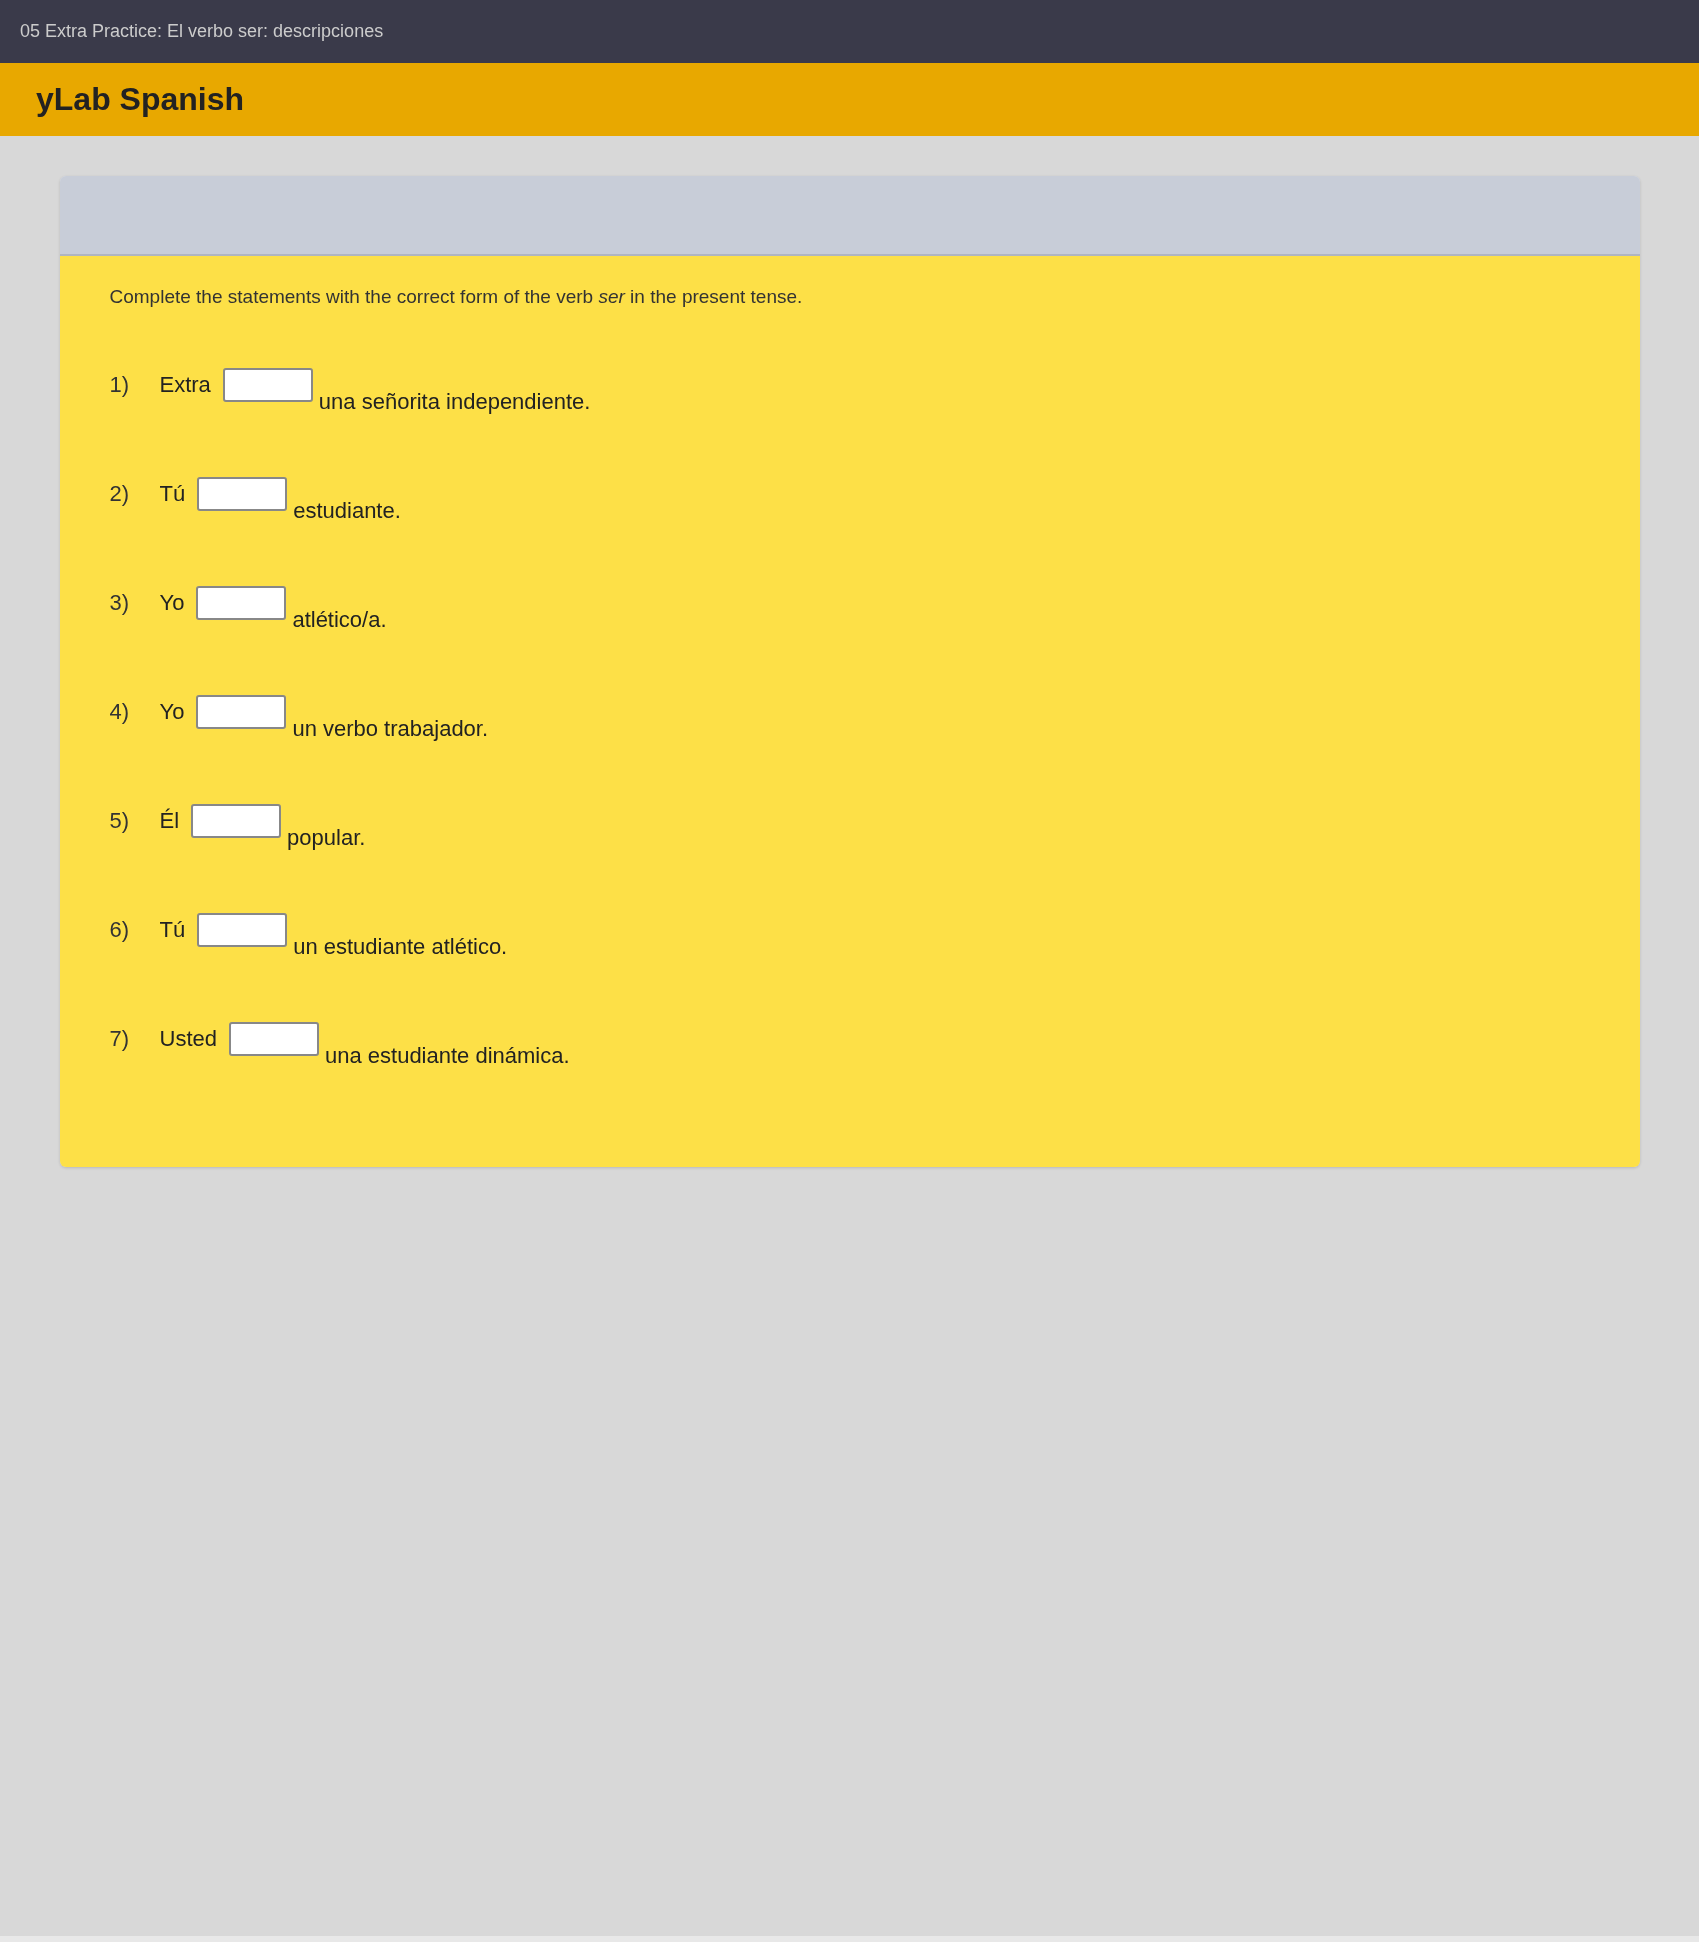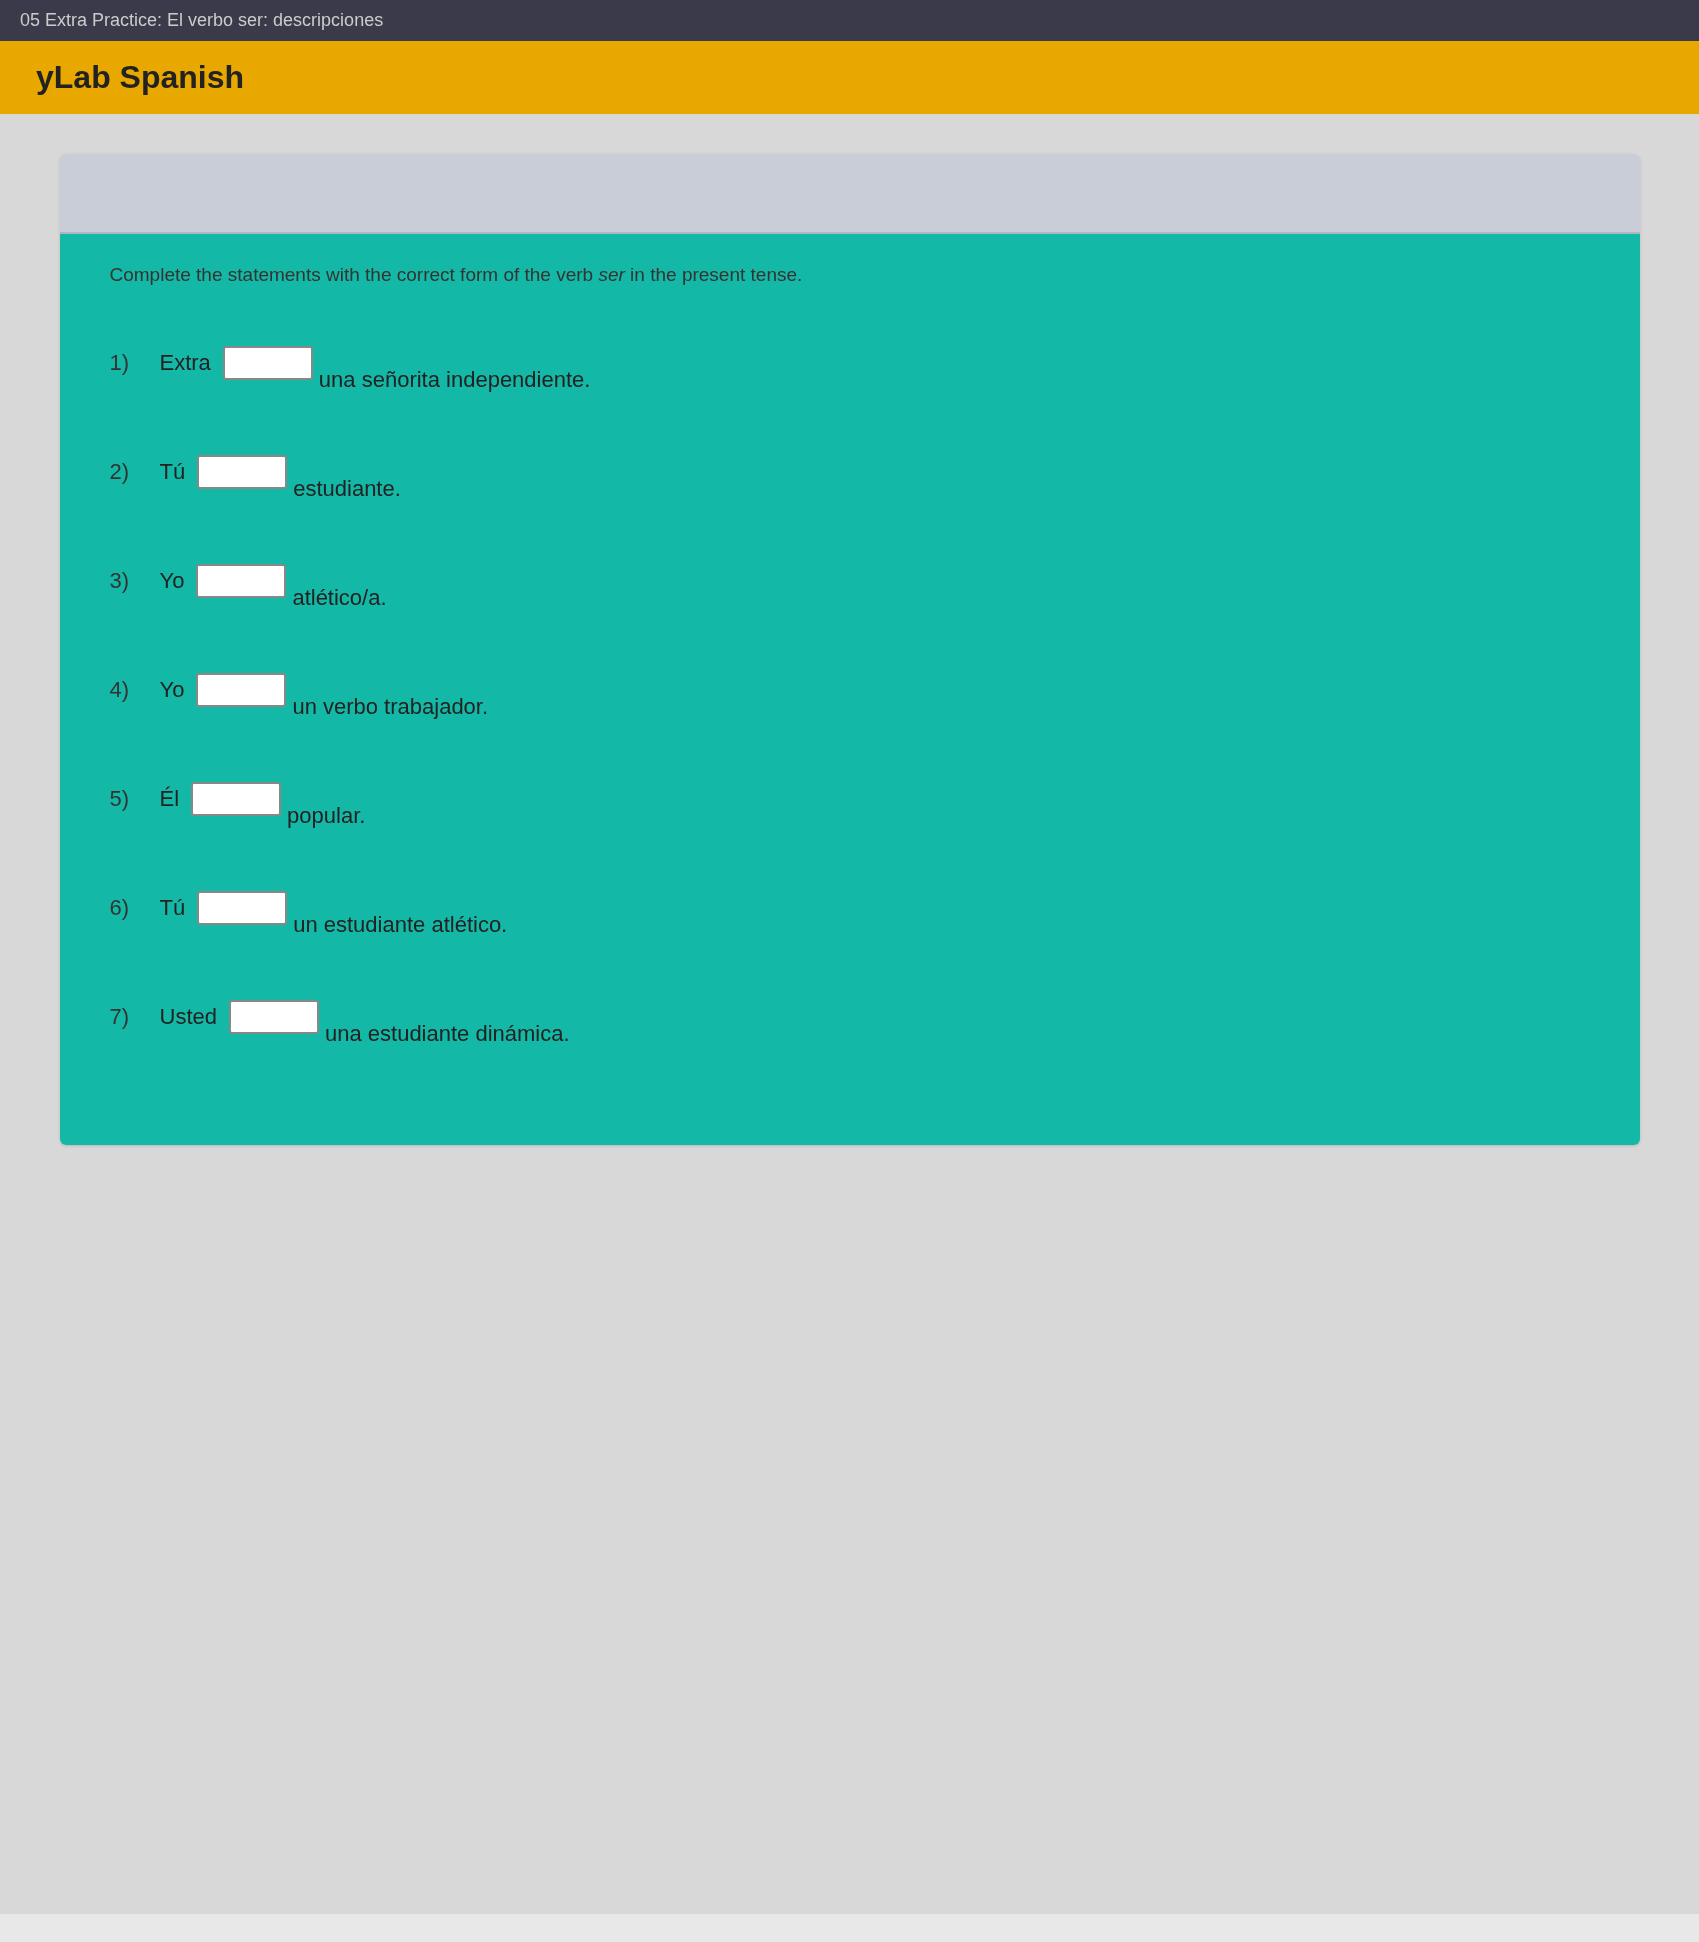--- a/index.html
+++ b/index.html
@@ -11,21 +11,21 @@
     body {
       font-family: Arial, Helvetica, sans-serif;
       background-color: #e8e8e8;
       width: 1699px;
       min-height: 1942px;
     }
 
     .top-bar {
       background-color: #3a3a4a;
       color: #cccccc;
-      padding: 10px 20px;
+      padding: 21px 20px;
       font-size: 18px;
     }
 
     .header-bar {
       background-color: #e8a800;
       padding: 18px 36px;
       font-size: 32px;
       font-weight: bold;
       color: #222;
     }
@@ -47,21 +47,21 @@
     }
 
     .card-header {
       background-color: #c8cdd8;
       height: 80px;
       border-bottom: 2px solid #b0b5c0;
     }
 
     .card-body {
       padding: 30px 50px 50px 50px;
-      background-color: #14b8a6;
+      background-color: #fde047;
     }
 
     .instruction {
       font-size: 19px;
       color: #333;
       margin-bottom: 36px;
       padding-bottom: 10px;
     }
 
     .instruction em {

